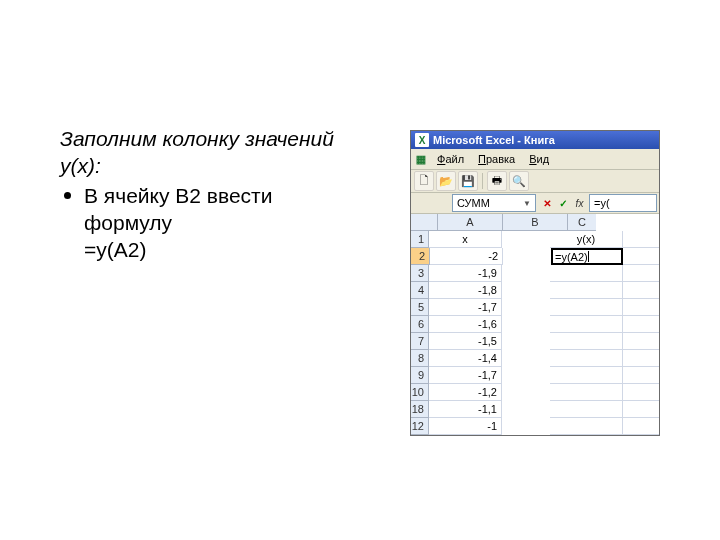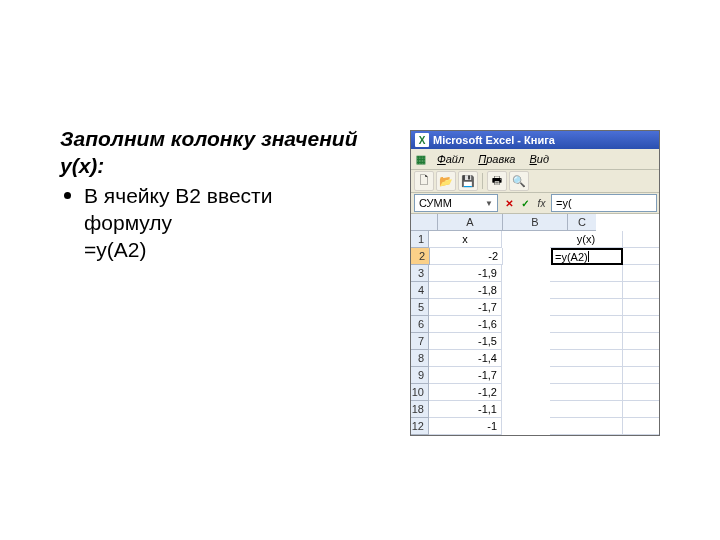--- a/index.html
+++ b/index.html
@@ -16,21 +16,20 @@
     left: 60px;
     top: 125px;
     width: 310px;
     color: #000;
     font-size: 21px;
     line-height: 1.3;
   }
   .text-block .intro {
     font-style: italic;
     margin: 0 0 2px 0;
-    font-weight: bold;
   }
   .text-block ul {
     list-style: none;
     padding: 0;
     margin: 0;
   }
   .text-block li {
     position: relative;
     padding-left: 24px;
     margin: 0 16px 2px 0;
@@ -95,21 +94,20 @@
     height: 16px;
     display: flex;
     align-items: center;
     justify-content: center;
     color: #1e7a33;
     font-weight: bold;
     font-size: 11px;
   }
   .menubar .menu-item {
     padding: 2px 6px;
-    font-style: italic;
   }
   .menubar .menu-item u { text-decoration: underline; }
   .toolbar {
     display: flex;
     align-items: center;
     gap: 2px;
     background: #ece9d8;
     height: 22px;
     padding: 0 3px;
     border-bottom: 1px solid #c0c0b0;
@@ -131,20 +129,21 @@
     background: #c0c0b0;
     margin: 0 2px;
   }
 
   .formula-row {
     display: flex;
     align-items: center;
     background: #ece9d8;
     height: 20px;
     border-bottom: 1px solid #c0c0b0;
+    padding-left: 38px;
   }
   .namebox {
     width: 74px;
     height: 16px;
     background: #fff;
     border: 1px solid #7f9db9;
     margin: 0 3px;
     display: flex;
     align-items: center;
     padding: 0 4px;

